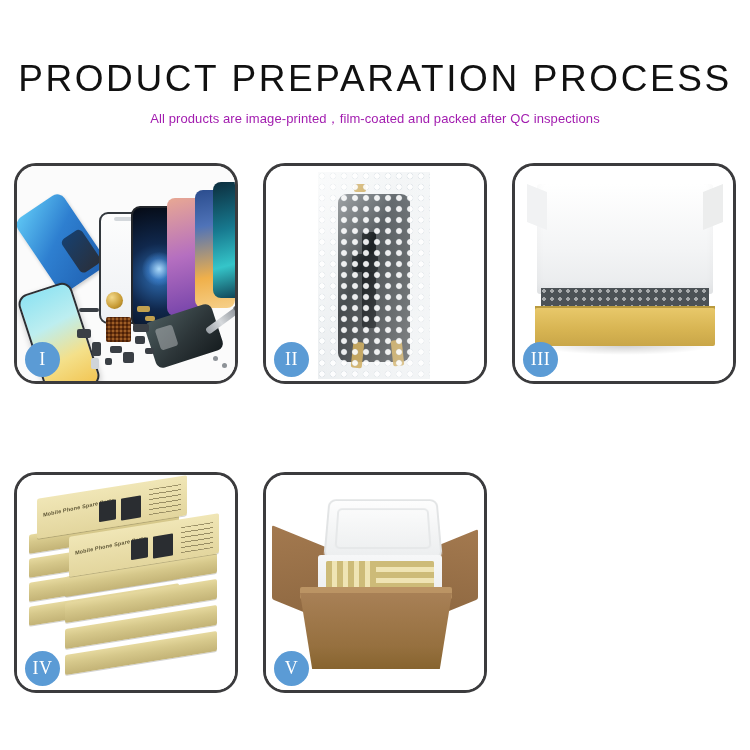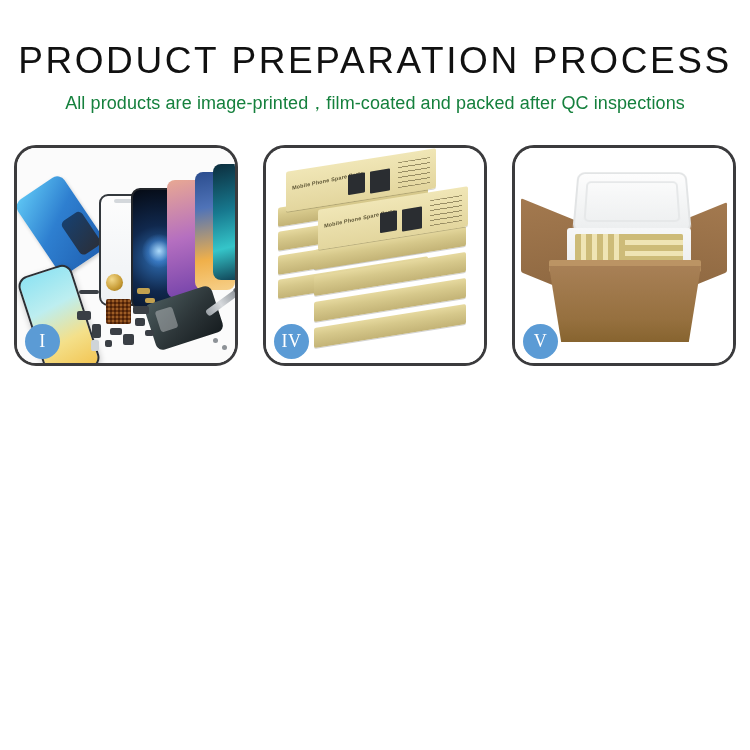--- a/index.html
+++ b/index.html
@@ -1,33 +1,33 @@
 <!DOCTYPE html>
 <html><head>
 <meta charset="utf-8">
 <style>
   html,body{margin:0;padding:0;}
   body{
     width:750px;height:750px;background:#ffffff;
     font-family:"Liberation Sans","DejaVu Sans",sans-serif;
     overflow:hidden;position:relative;
   }
-  .page{width:750px;height:666px;position:relative;}
+  .page{width:750px;height:666px;position:relative;margin-top:18px;}
 
   
   .header{position:absolute;top:0;left:0;width:750px;text-align:center;}
   .title{
     margin:0;padding-top:42px;
     font-size:37px;font-weight:400;letter-spacing:2.6px;
     color:#111111;line-height:1;white-space:nowrap;
   }
   .subtitle{
     margin:0;padding-top:15px;
-    font-size:18px;font-weight:400;letter-spacing:.1px;
-    color:#15803d;line-height:1;white-space:nowrap;
+    font-size:13px;font-weight:400;letter-spacing:.1px;
+    color:#a21caf;line-height:1;white-space:nowrap;
   }
 
   
   .grid{
     position:absolute;top:145px;left:14px;
     width:722px;
     display:grid;
     grid-template-columns:repeat(3,224px);
     grid-template-rows:repeat(2,221px);
     column-gap:25px;row-gap:88px;
@@ -380,21 +380,45 @@
         <div class="bit b10"></div>
         <div class="bit b11"></div>
         <div class="bit b12"></div>
         <div class="driver"></div>
         <div class="screwA"></div>
         <div class="screwB"></div>
       </div>
       <div class="badge">I</div>
     </div>
 
-
+    <div class="panel">
+      <div class="stage">
+        <div class="bag">
+          <div class="screen"></div>
+          <div class="flex"></div>
+          <div class="tapeA"></div>
+          <div class="tapeB"></div>
+          <div class="tapeC"></div>
+          <div class="wrap"></div>
+          <div class="gloss"></div>
+        </div>
+      </div>
+      <div class="badge">II</div>
+    </div>
+
+    <div class="panel">
+      <div class="stage p3">
+        <div class="lid"></div>
+        <div class="inner"></div>
+        <div class="boxside"></div>
+        <div class="boxfront"></div>
+        <div class="shadow"></div>
+      </div>
+      <div class="badge">III</div>
+    </div>
 
     <div class="panel">
       <div class="stage p4">
         <div class="stack">
           <div class="kb slab s4"></div>
           <div class="kb slab s3"></div>
           <div class="kb slab s2"></div>
           <div class="kb slab s1"></div>
           <div class="kb lid-top">
             <div class="lbl">

